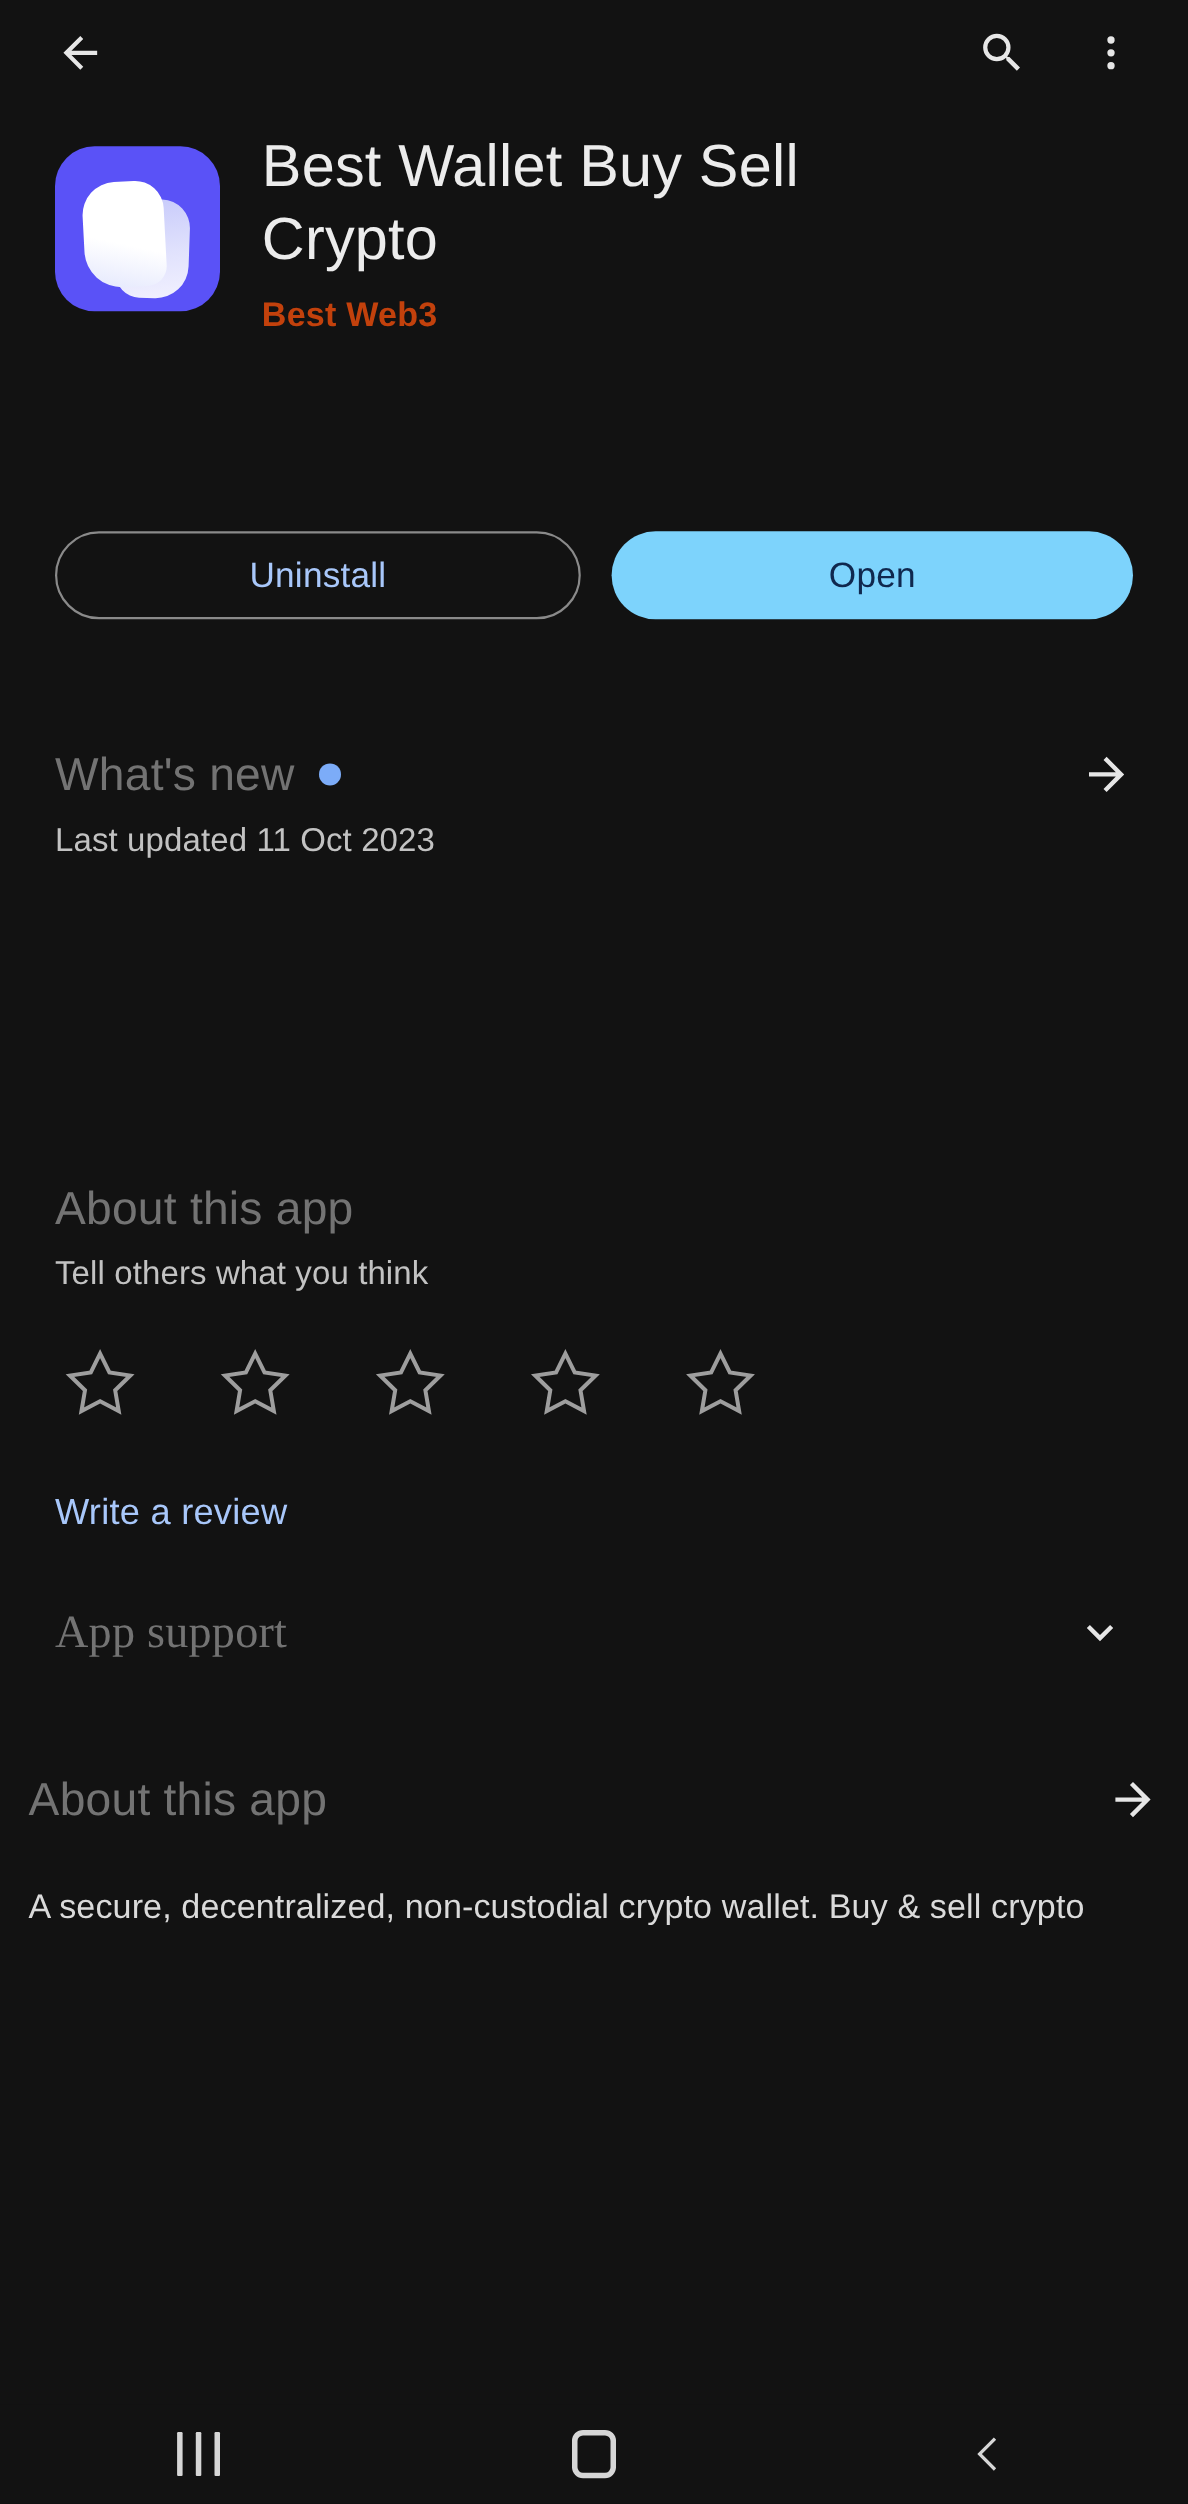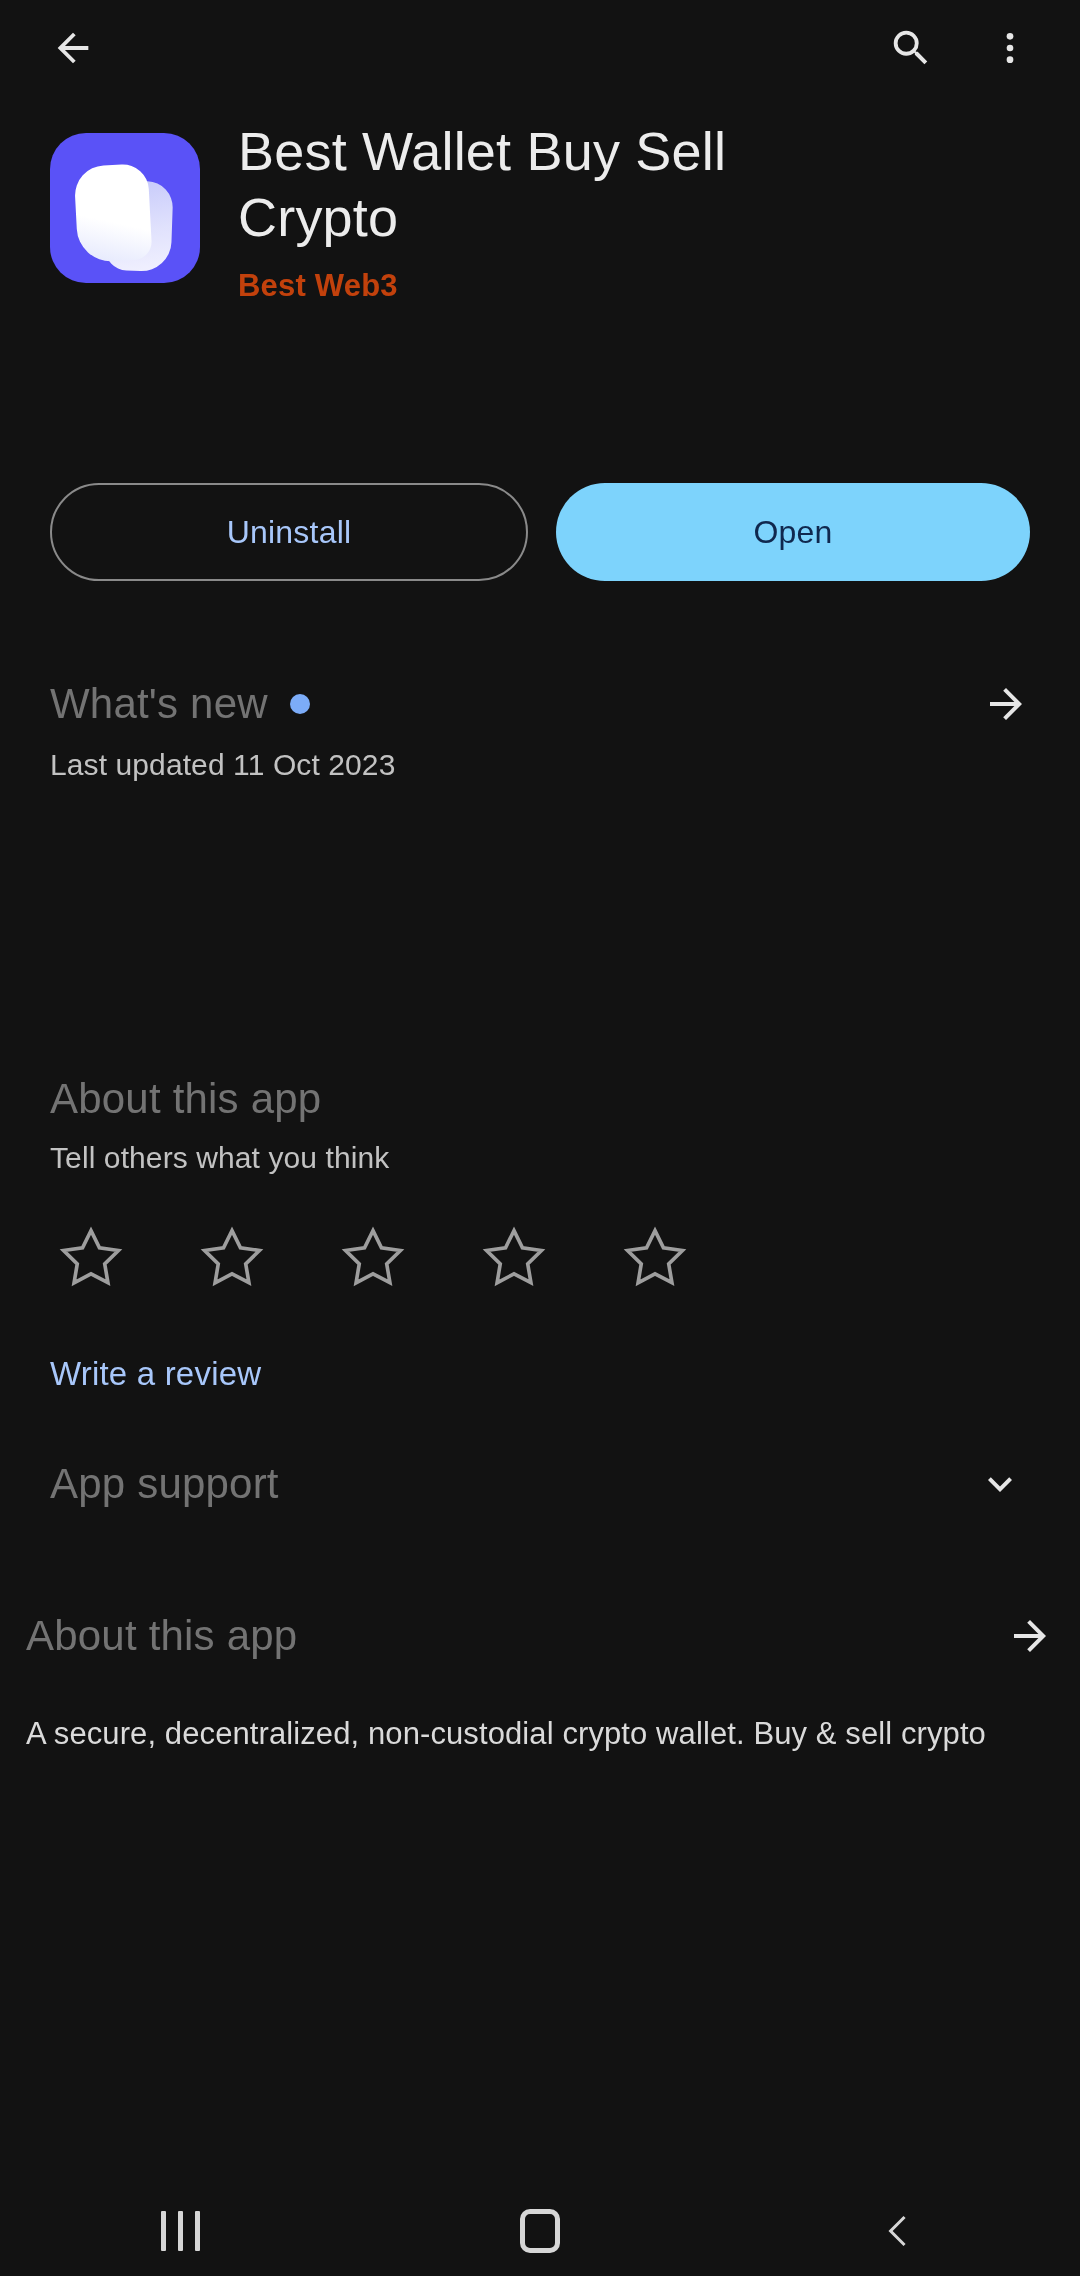--- a/index.html
+++ b/index.html
@@ -64,21 +64,21 @@
     font-size:31px; font-weight:700; color:#c2410c;
     letter-spacing:.2px;
   }
 
   
   .actions {
     position:absolute; top:483px; left:50px; right:50px;
     display:flex; gap:28px;
   }
   .btn {
-    height:98px; border-radius:50px;
+    height:80px; border-radius:50px;
     display:flex; align-items:center; justify-content:center;
     font-size:32px; letter-spacing:.2px; cursor:pointer;
     flex:1 1 0;
   }
   .btn-outline {
     border:2px solid #8a8a8a; color:#a8c7fa; background:transparent;
   }
   .btn-filled {
     background:#7dd3fc; color:#10284e; border:none;
   }
@@ -105,21 +105,21 @@
   #rate-app { top:1075px; }
   #rate-app .sub-muted { margin-top:18px; }
   .stars { margin-top:48px; display:flex; gap:71px; padding-left:6px; }
   .star { width:70px; height:70px; display:block; cursor:pointer; }
   .write-review {
     margin-top:62px; font-size:33px; color:#a8c7fa; letter-spacing:.2px; cursor:pointer;
   }
 
   
   #app-support { top:1460px; }
-  #app-support .row-head { padding-right:6px; }
+  #app-support .row-head { padding-right:6px;font-family:Liberation Serif, serif; }
 
   
   #about-app { top:1612px; left:26px; right:26px; }
   #about-app .h-title { font-size:42px; }
   #about-app .body-text { margin-top:51px; }
 
   
   .navbar {
     position:absolute; left:0; right:0; bottom:0; height:90px;
     display:flex; align-items:center; justify-content:space-around;

